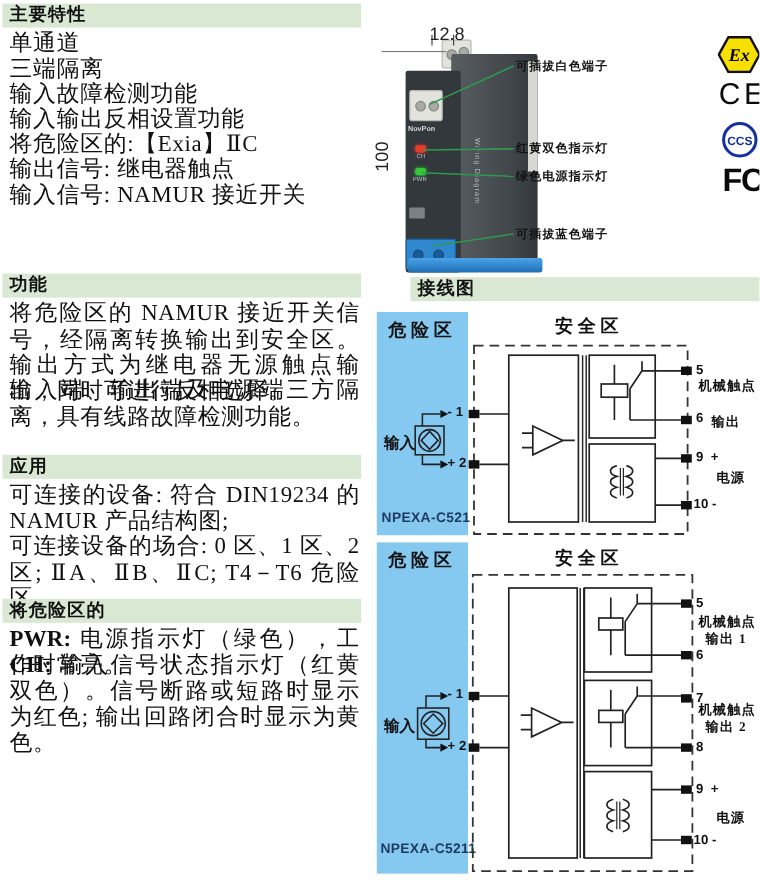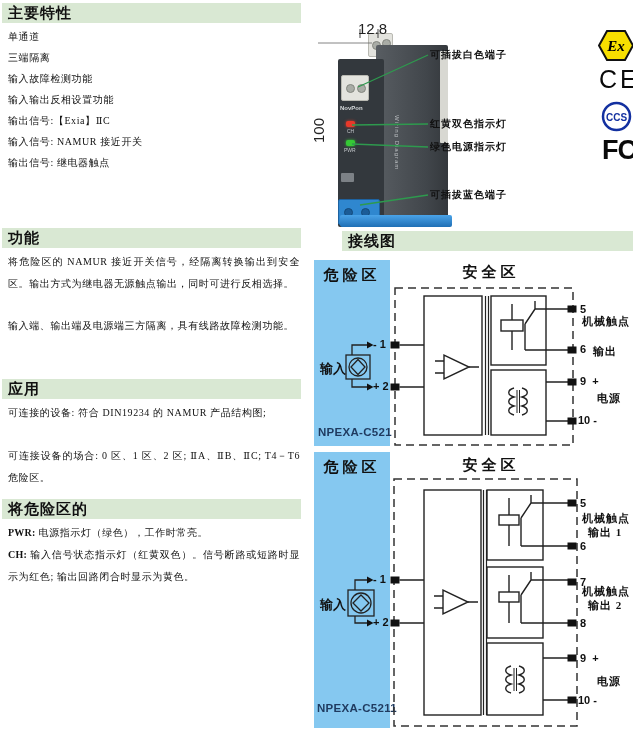--- a/index.html
+++ b/index.html
@@ -2,21 +2,21 @@
 <html><head>
 <meta charset="utf-8">
 <style>
   html,body{margin:0;padding:0;background:#fff;}
   #page{position:relative;width:633px;height:735px;background:#fff;overflow:hidden;
         font-family:"Liberation Serif","DejaVu Serif",serif;color:#111;}
   .bar{position:absolute;height:20px;background:#d9e8d3;font-size:15px;font-weight:bold;
        line-height:20px;padding-left:6px;letter-spacing:1px;box-sizing:border-box;}
   .lcol-bar{left:2px;width:299px;}
   .rcol-bar{left:310px;width:321px;}
-  .body-text{position:absolute;left:8px;width:292px;font-size:10px;line-height:21.5px;
+  .body-text{position:absolute;left:8px;width:292px;font-size:19px;line-height:21.5px;
              letter-spacing:.6px;text-align:justify;}
   .feat-item{height:21px;line-height:21px;}
   .panel-line b{letter-spacing:.2px;}
   
   #product-area{position:absolute;left:310px;top:23px;width:323px;height:207px;}
   .mod{position:absolute;box-sizing:border-box;}
   .side-panel{left:66px;top:22px;width:72px;height:176px;border-radius:2px;
               background:linear-gradient(90deg,#585d62,#41464b 70%,#34383c);}
   .front-panel{left:28px;top:36px;width:46px;height:168px;background:#33383d;border-radius:2px;}
   .white-term{background:#e3e3de;border:1px solid #b9b9b2;border-radius:2px;}
@@ -53,23 +53,23 @@
 <div id="page">
 
   <div class="bar lcol-bar" style="top:3px;">
     <span>主要特性</span>
   </div>
   <div class="body-text" style="top:26px;">
     <div class="feat-item">单通道</div>
     <div class="feat-item">三端隔离</div>
     <div class="feat-item">输入故障检测功能</div>
     <div class="feat-item">输入输出反相设置功能</div>
-    <div class="feat-item">输出信号:【Exia】ⅡC</div>
+    <div class="feat-item">将危险区的:【Exia】ⅡC</div>
+    <div class="feat-item">输出信号: 继电器触点</div>
     <div class="feat-item">输入信号: NAMUR 接近开关</div>
-    <div class="feat-item">输出信号: 继电器触点</div>
   </div>
 
   <div class="bar lcol-bar" style="top:228px;">
     <span>功能</span>
   </div>
   <div class="body-text" style="top:315px;">输入端、输出端及电源端三方隔离，具有线路故障检测功能。</div>
   <div class="body-text" style="top:251px;">将危险区的 NAMUR 接近开关信号，经隔离转换输出到安全区。输出方式为继电器无源触点输出，同时可进行反相选择。</div>
 
   <div class="bar lcol-bar" style="top:379px;">
     <span>应用</span>

